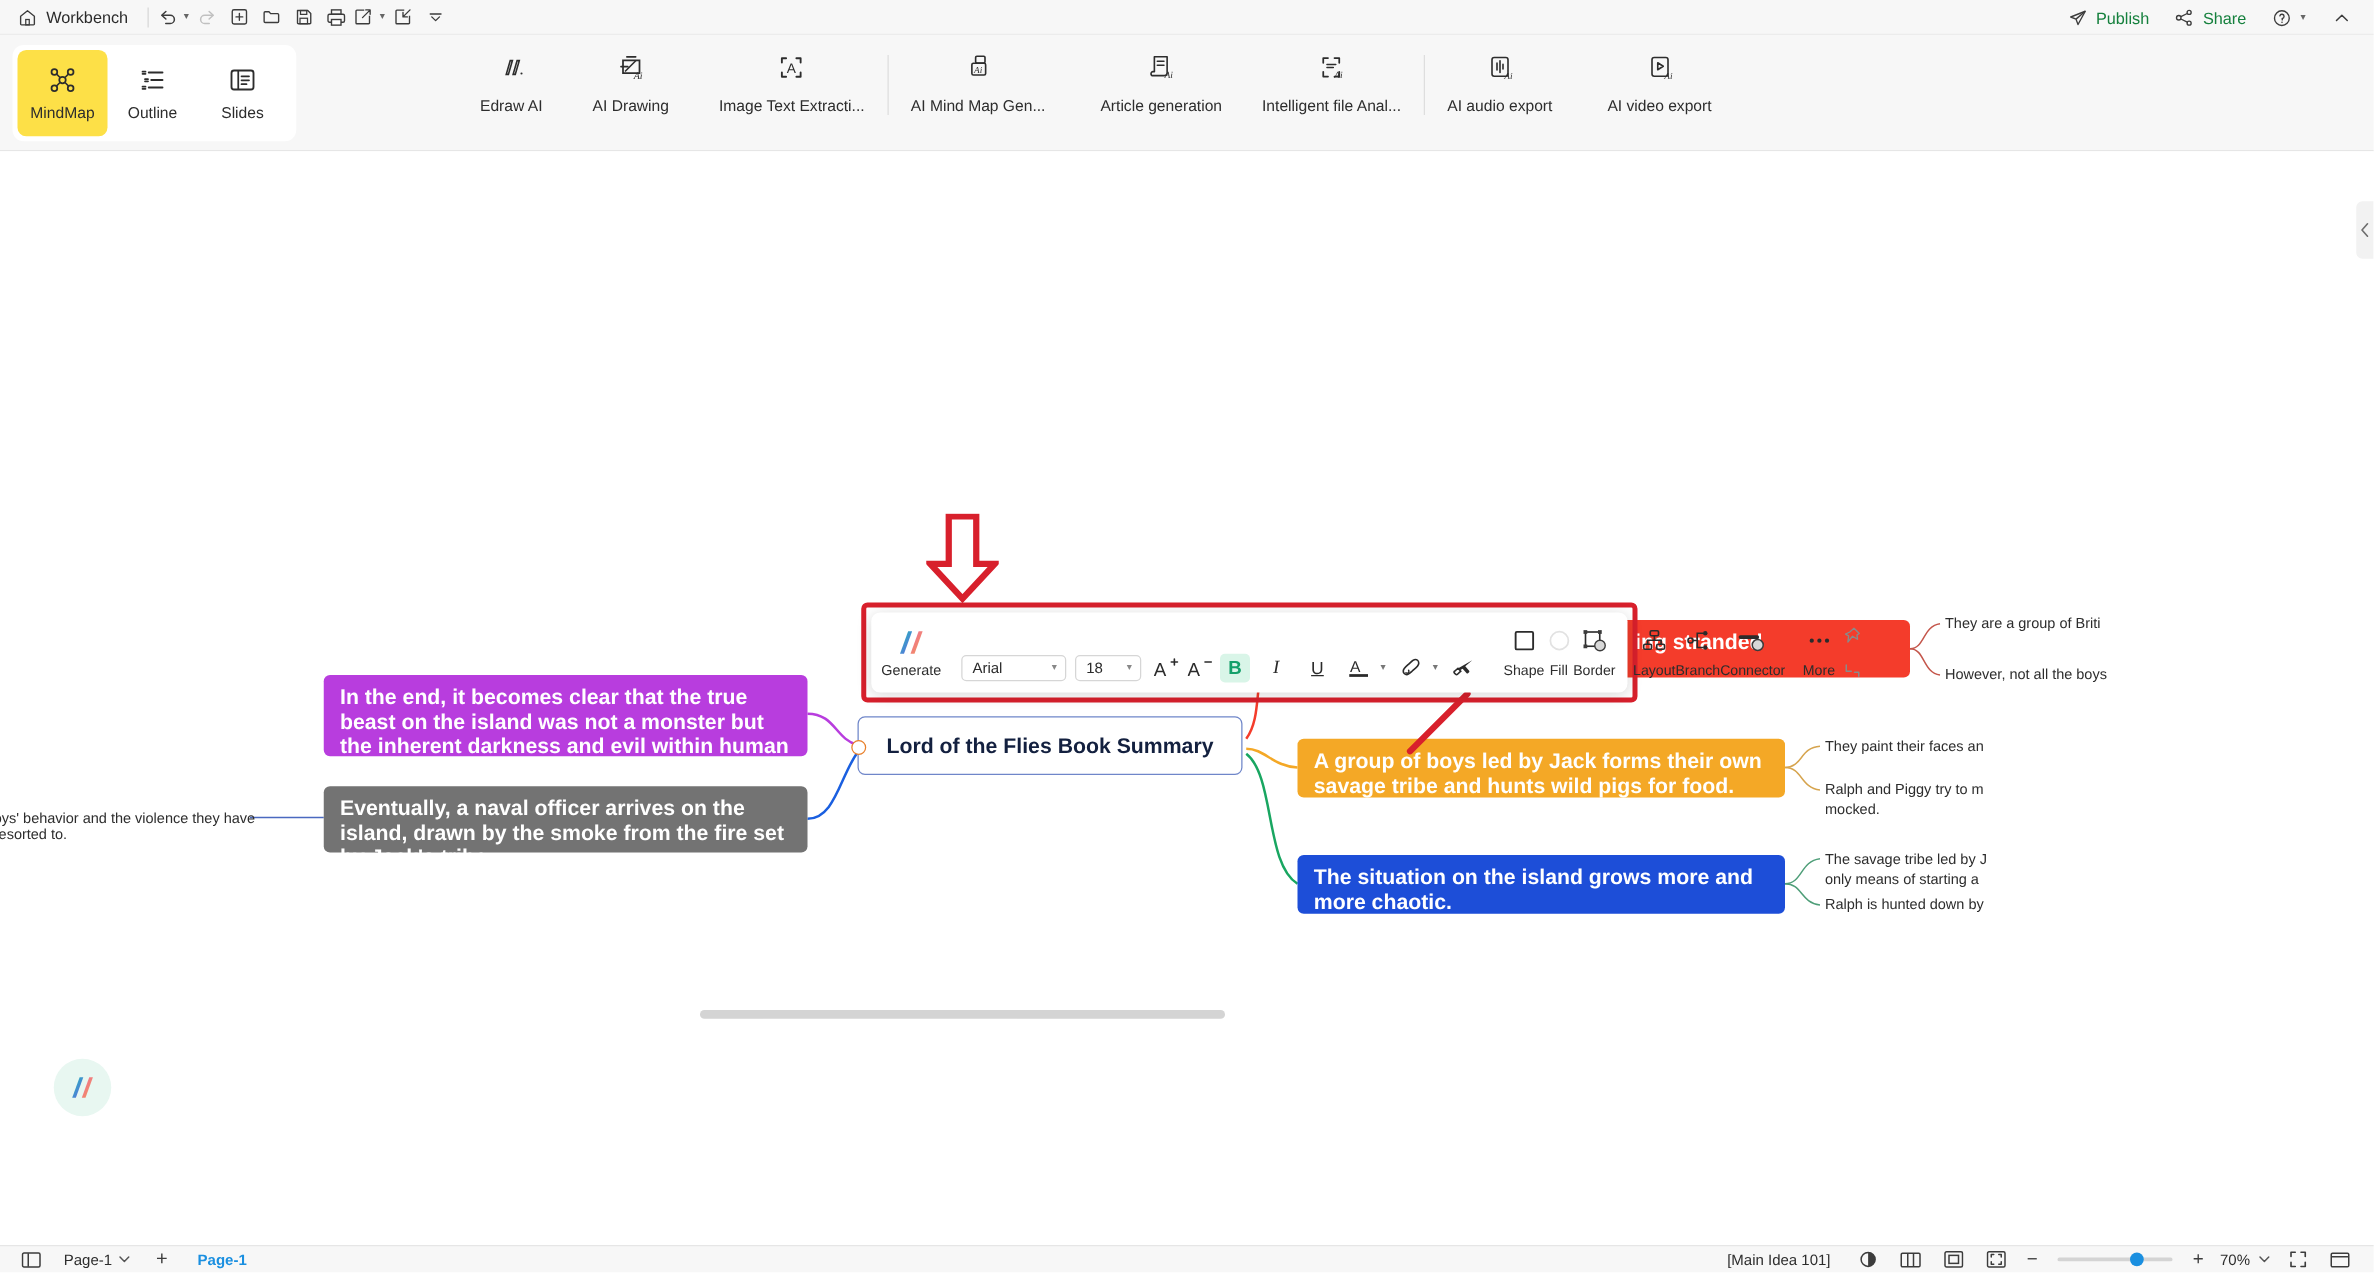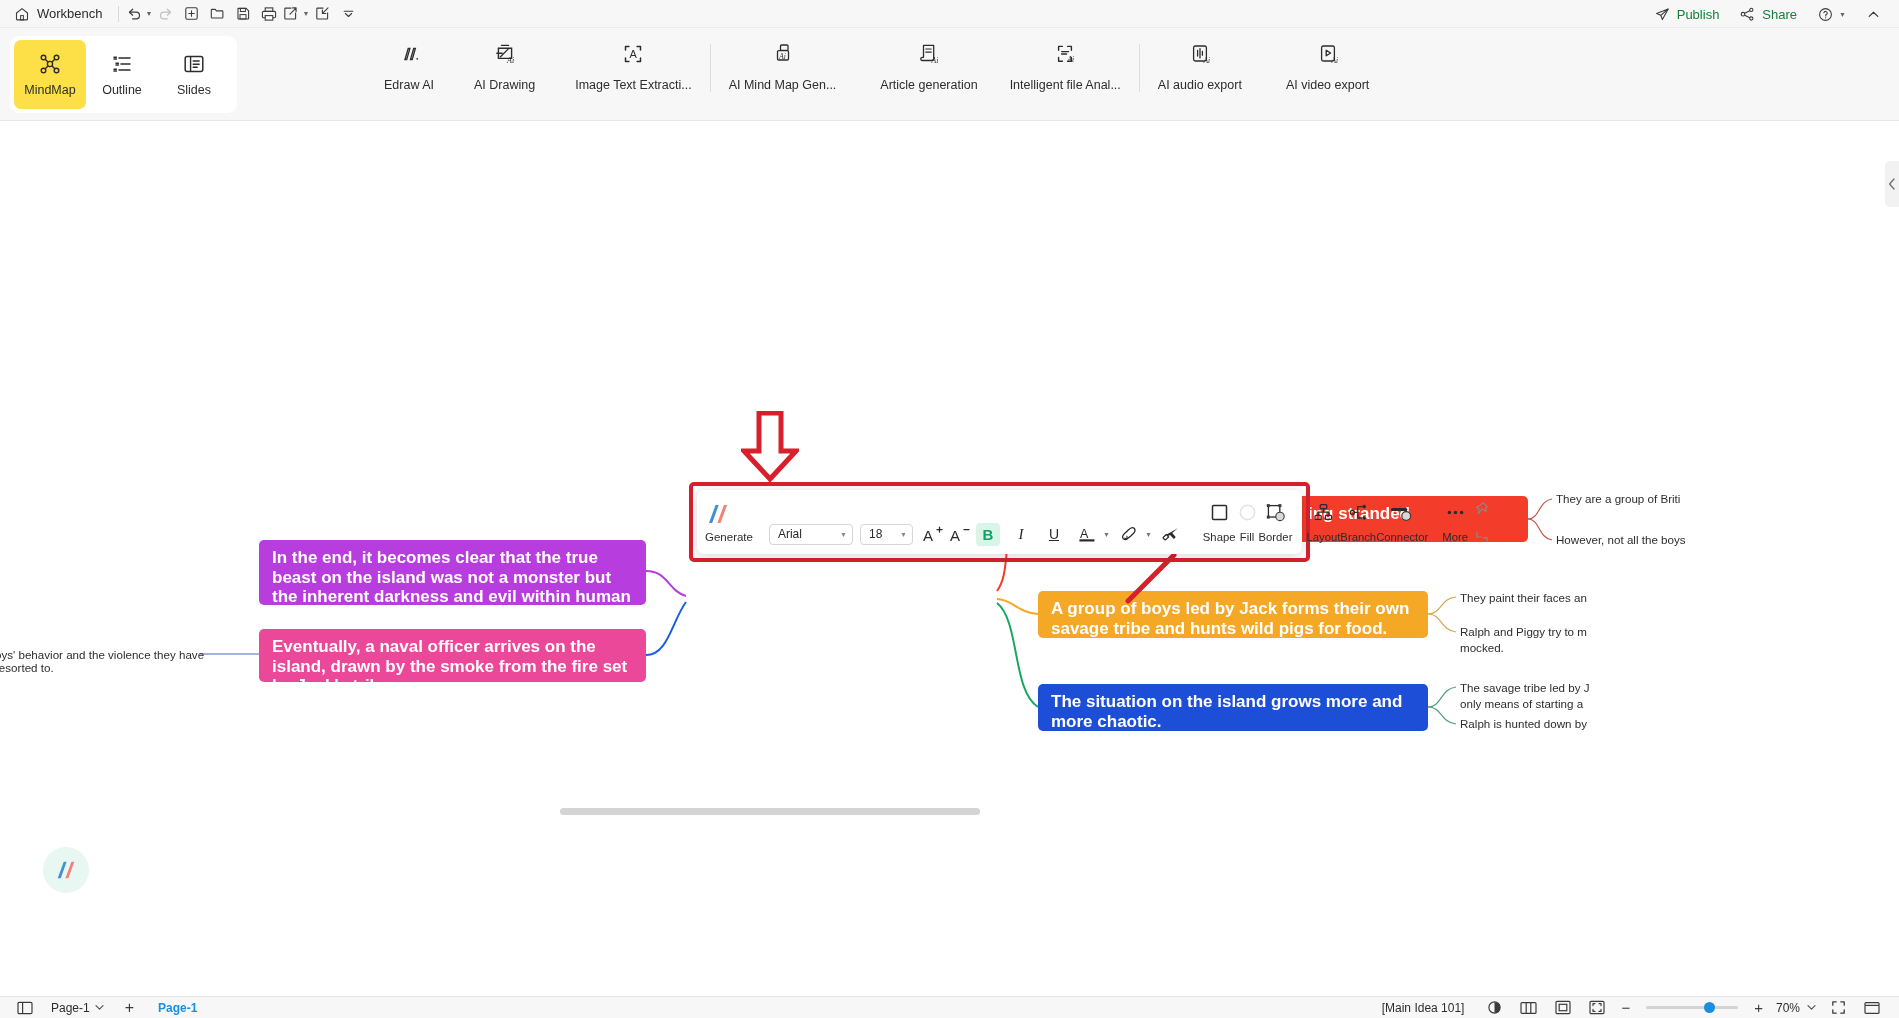--- a/index.html
+++ b/index.html
@@ -100,21 +100,21 @@
     color:#13203f; display:flex; align-items:center; justify-content:center;
     font-size:18px; font-weight:bold;
   }
   #node-central::before {
     content:""; position:absolute; left:-6px; top:50%; margin-top:-5px;
     width:10px; height:10px; border-radius:50%;
     background:#fff; border:1.6px solid #e87f2a;
   }
 
   #node-purple { left:259px; top:419px; width:387px; height:65px; background:#b83dde; }
-  #node-blue   { left:259px; top:508px; width:387px; height:53px; background:#ec4899; }
+  #node-blue   { left:259px; top:508px; width:387px; height:53px; background:#737373; }
   #node-red    { left:1238px; top:375px; width:290px; height:46px; background:#f43c2b; }
   #node-orange { left:1038px; top:470px; width:390px; height:47px; background:#f4a826; }
   #node-green  { left:1038px; top:563px; width:390px; height:47px; background:#1d4ed8; }
   .node .ntext { padding:8px 13px; font-size:17px; line-height:1.16; }
   #node-red .ntext { padding-left:70px; }
 
   .subnode {
     position:absolute; font-size:11.6px; color:#2d2d2d; line-height:1.35;
     font-family:"Liberation Sans", sans-serif;
   }
@@ -128,21 +128,21 @@
     border:4px solid #d8202c; border-radius:5px; background:transparent;
   }
   .fmt-toolbar {
     position:absolute; left:697px; top:369px; width:605px; height:64px;
     background:#ffffff; border-radius:7px;
     box-shadow:0 2px 12px rgba(0,0,0,0.16);
     display:flex; align-items:center; padding:0 8px;
   }
   .fmt-gen {
     width:56px; height:56px; display:flex; flex-direction:column;
-    align-items:flex-start; justify-content:center; gap:5px; cursor:pointer;
+    align-items:center; justify-content:center; gap:5px; cursor:pointer;
   }
   .fmt-gen .glbl { font-size:11.5px; color:#2d2d2d; }
   .fmt-sep { width:1px; height:42px; background:#e2e2e2; margin:0 7px; }
 
   .fmt-font-col { display:flex; flex-direction:row; gap:4px; padding:0 2px;margin-top:24px; }
   .fmt-row { display:flex; align-items:center; gap:3px; }
   .sel {
     height:21px; border:1px solid #d6d6d6; border-radius:4px;
     display:flex; align-items:center; justify-content:space-between;
     padding:0 5px 0 8px; font-size:12px; color:#2b2b2b; cursor:pointer;
@@ -461,20 +461,23 @@
     <path d="M1528 398 C 1540 398, 1538 380, 1552 378" fill="none" stroke="#c4564b" stroke-width="1.2"></path>
     <path d="M1528 398 C 1540 398, 1538 417, 1552 419" fill="none" stroke="#c4564b" stroke-width="1.2"></path>
     <path d="M1428 493 C 1442 493, 1440 477, 1456 476" fill="none" stroke="#d6a44e" stroke-width="1.2"></path>
     <path d="M1428 493 C 1442 493, 1440 509, 1456 511" fill="none" stroke="#d6a44e" stroke-width="1.2"></path>
     <path d="M1428 586 C 1442 586, 1440 568, 1456 566" fill="none" stroke="#4e9e78" stroke-width="1.2"></path>
     <path d="M1428 586 C 1442 586, 1440 601, 1456 603" fill="none" stroke="#4e9e78" stroke-width="1.2"></path>
 
     <path d="M200 533 L 259 533" fill="none" stroke="#4a69c0" stroke-width="1.2"></path>
   </svg>
 
+  <div class="node" id="node-central">
+    <span class="ntext">Lord of the Flies Book Summary</span>
+  </div>
 
   <div class="node" id="node-purple">
     <span class="ntext">In the end, it becomes clear that the true beast on the island was not a monster but the inherent darkness and evil within human nature.</span>
   </div>
   <div class="node" id="node-blue">
     <span class="ntext">Eventually, a naval officer arrives on the island, drawn by the smoke from the fire set by Jack's tribe.</span>
   </div>
   <div class="node" id="node-red">
     <span class="ntext">ing stranded</span>
   </div>

